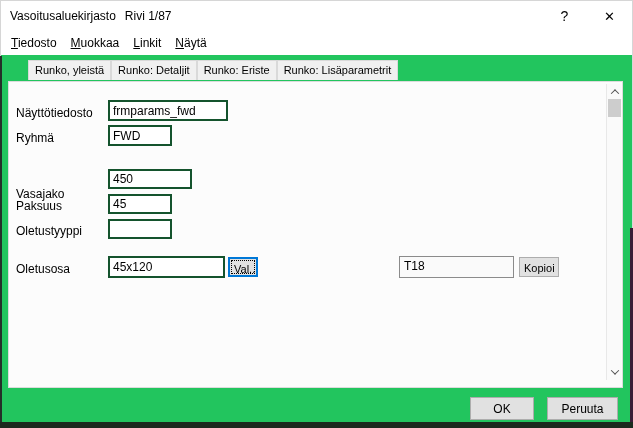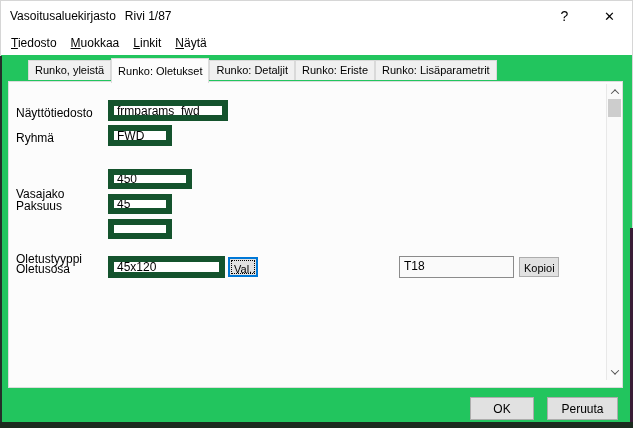--- a/index.html
+++ b/index.html
@@ -34,40 +34,40 @@
   .tab { height:20px; padding:3px 6px 0 6px; background:#f0f0f0;
     border:1px solid #d9d9d9; border-bottom:none; margin-right:0;
     white-space:nowrap; font-size:11px; }
   .tab.active { height:25px; background:#fcfcfc; border-color:#dcdcdc;
     padding-top:6px; position:relative; top:1px; }
 
   
   .panel { position:absolute; left:8px; top:81px; width:615px; height:307px;
     background:#fcfcfc; border:1px solid #dcdcdc; z-index:2; }
   .panel .lbl { position:absolute; white-space:nowrap; }
-  .tb { position:absolute; border:6px solid #14532d; background:#fff;
+  .tb { position:absolute; border:2px solid #14532d; background:#fff;
     font-family:inherit; font-size:12px; padding:4px 3px; color:#000; }
   .ro { position:absolute; border:1px solid #8b8b8b; background:#fafafa;
     font-size:12px; padding:2px 4px; color:#000; overflow:hidden;
     white-space:nowrap; }
   .mini-btn { position:absolute; background:#e1e1e1; border:1px solid #adadad;
     font-family:inherit; font-size:11px; text-align:center; padding:4px; }
   .mini-btn.focused { border:2px solid #0078d7; outline:1px dotted #000;
     outline-offset:-4px; }
 
   
   .lbl-display  { left:7px;  top:24px; }
   .tb-display   { left:99px; top:18px; width:120px; height:21px; }
   .lbl-group    { left:7px;  top:49px; }
   .tb-group     { left:99px; top:43px; width:64px;  height:21px; }
   .lbl-spacing  { left:7px;  top:92px;margin-top:13px; }
   .tb-spacing   { left:99px; top:87px; width:84px;  height:20px; }
   .lbl-thick    { left:7px;  top:117px; }
   .tb-thick     { left:99px; top:112px; width:64px; height:20px; }
-  .lbl-deftype  { left:7px;  top:142px;margin-top:28px; }
+  .lbl-deftype  { left:7px;  top:142px; }
   .tb-deftype   { left:99px; top:137px; width:64px; height:20px; }
   .lbl-defpart  { left:7px;  top:180px; }
   .tb-defpart   { left:99px; top:174px; width:117px; height:22px; }
   .btn-val      { left:219px; top:175px; width:30px; height:20px; }
   .ro-material  { left:255px; top:174px; width:125px; height:22px; }
   .ro-grade     { left:390px; top:174px; width:115px; height:22px; }
   .btn-copy     { left:510px; top:175px; width:40px; height:20px; }
 
   
   .scrollbar { position:absolute; right:1px; top:2px; width:15px; height:296px;
@@ -114,21 +114,20 @@
 
   <div class="menubar">
     <span class="menu-item"><u>T</u><span>iedosto</span></span>
     <span class="menu-item"><u>M</u><span>uokkaa</span></span>
     <span class="menu-item"><u>L</u><span>inkit</span></span>
     <span class="menu-item"><u>N</u><span>äytä</span></span>
   </div>
 
   <div class="tabrow">
     <div class="tab">Runko, yleistä</div>
-    <div class="tab active">Runko: Oletukset</div>
     <div class="tab">Runko: Detaljit</div>
     <div class="tab">Runko: Eriste</div>
     <div class="tab">Runko: Lisäparametrit</div>
   </div>
 
   <div class="panel">
 
     <span class="lbl lbl-display">Näyttötiedosto</span>
     <input class="tb tb-display" type="text" value="frmparams_fwd" style="">
 

